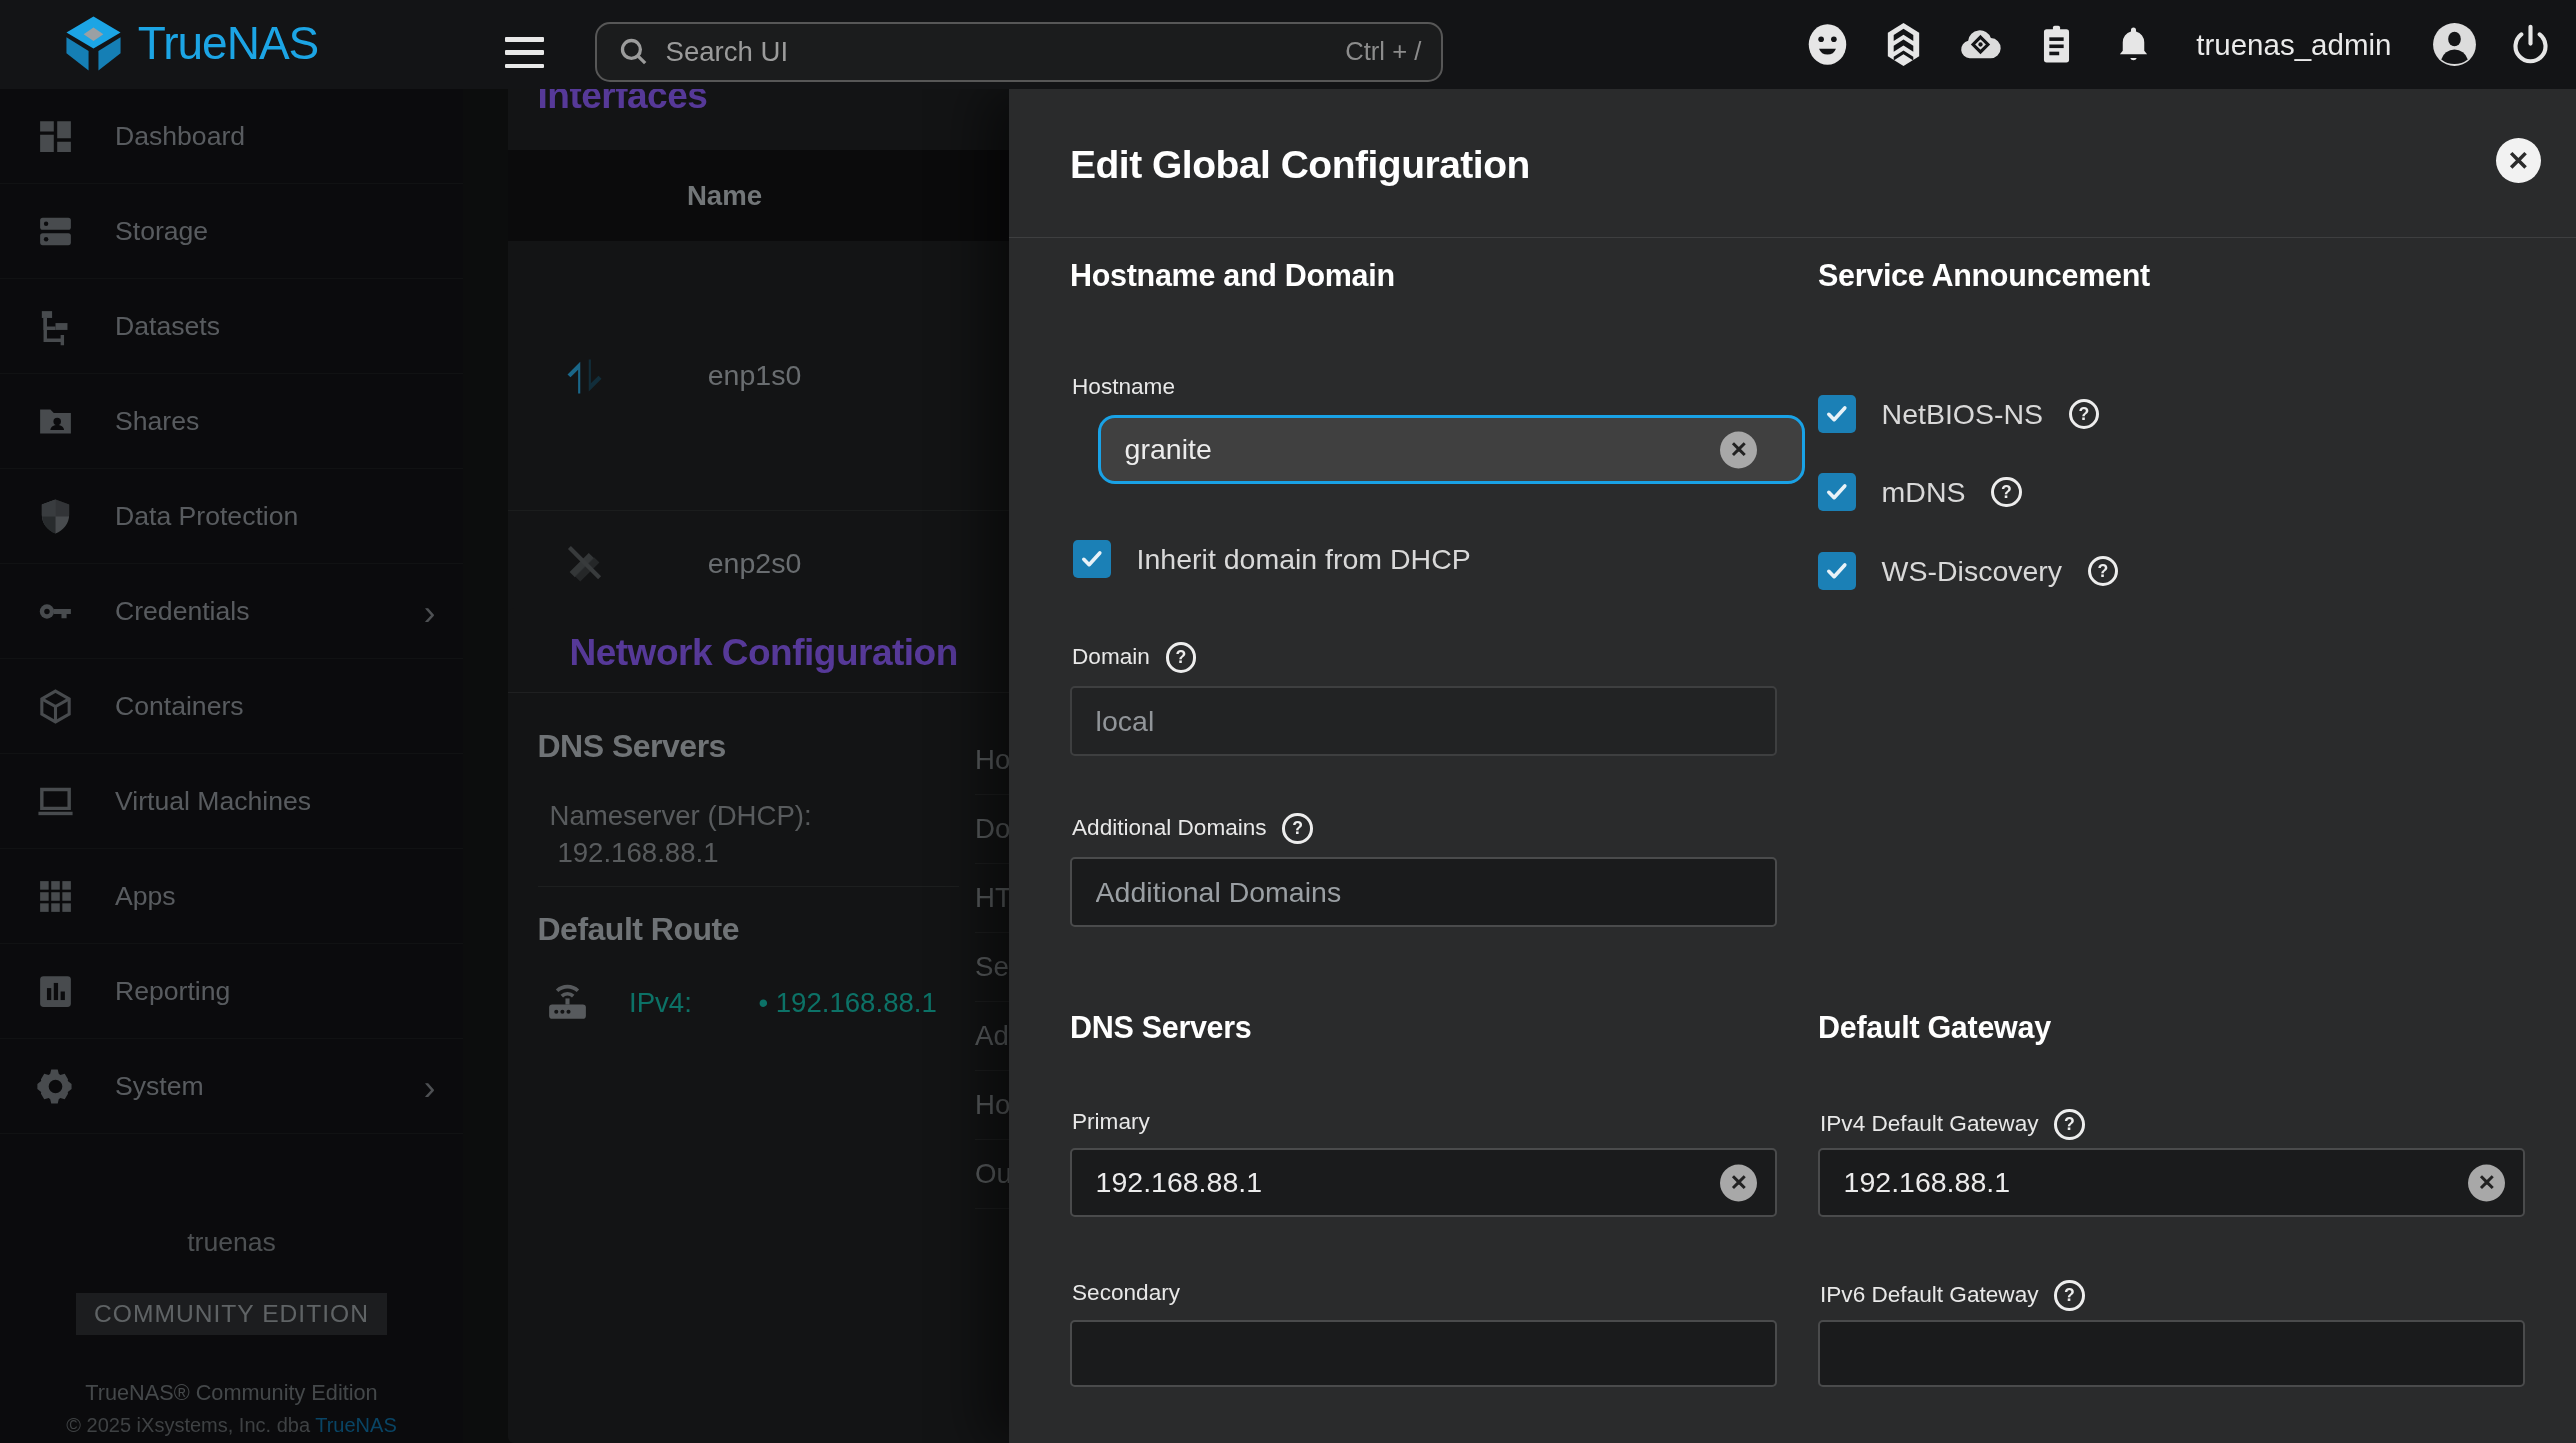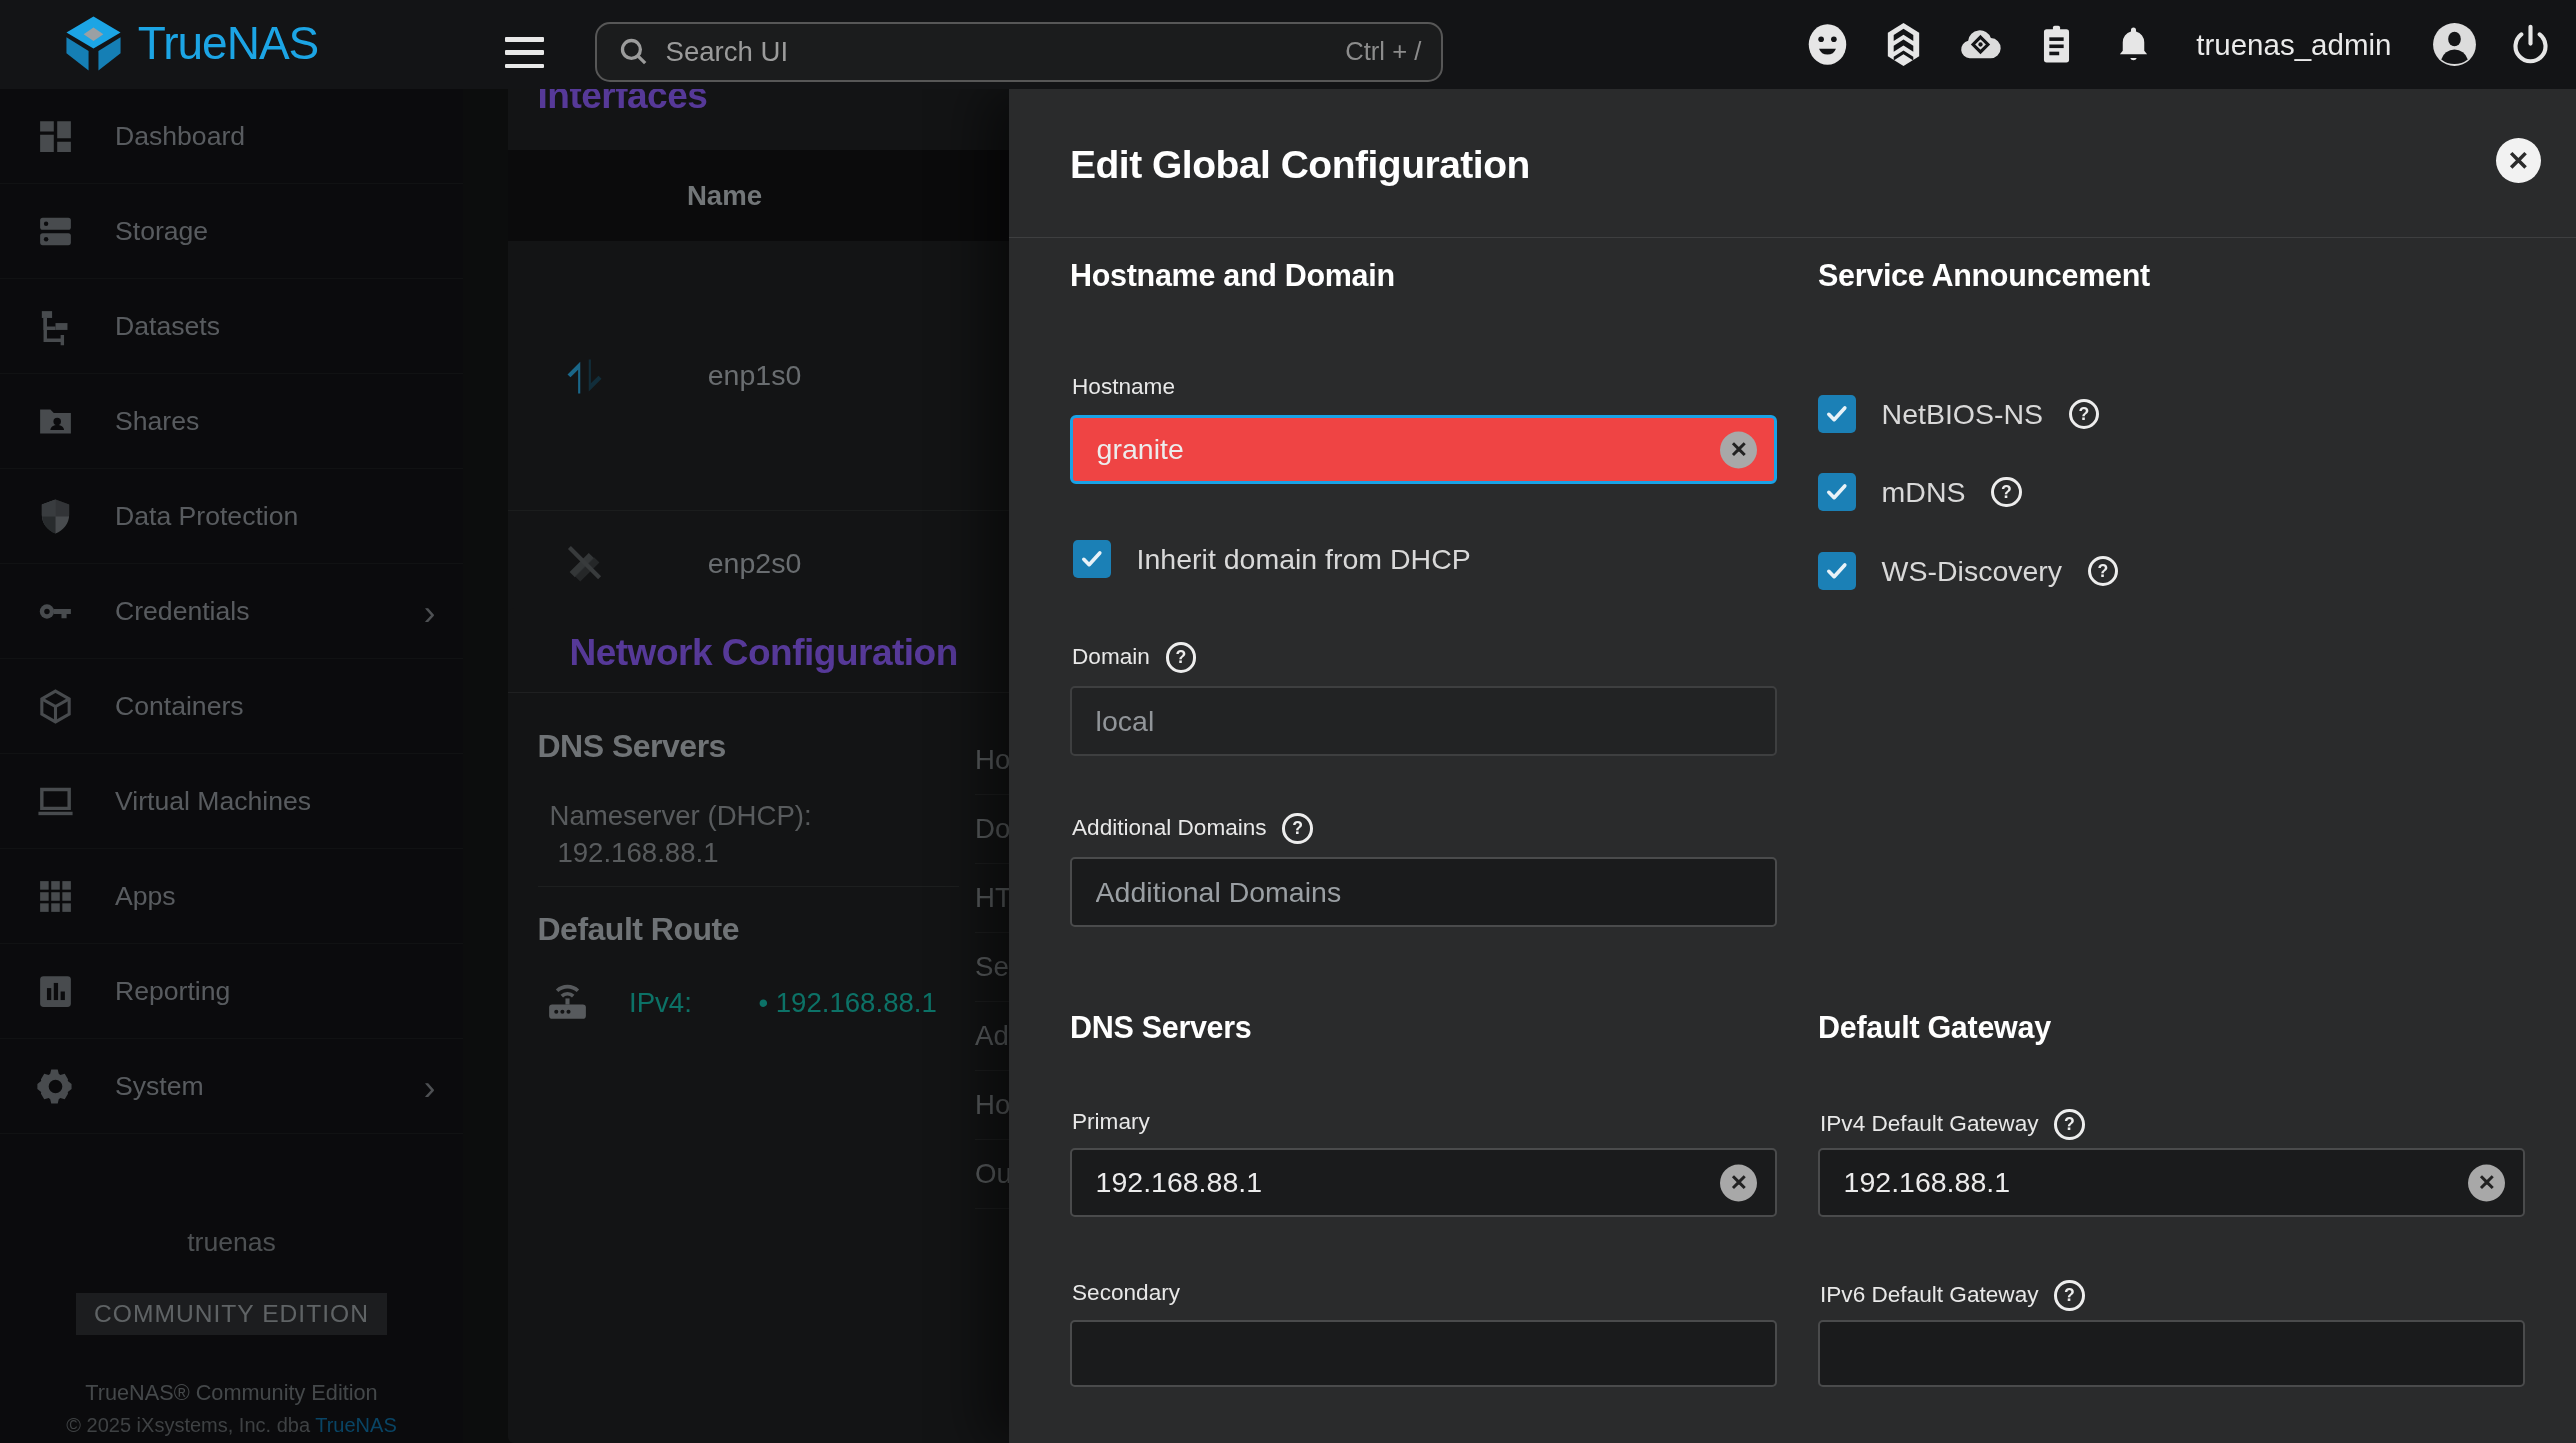--- a/index.html
+++ b/index.html
@@ -82,21 +82,21 @@
   .field-label{position:absolute;display:flex;align-items:center;gap:15.7px;
     font-size:22.6px;color:#e8e8e8;}
   .help{width:30.5px;height:30.5px;border:3px solid #ededed;border-radius:50%;box-sizing:border-box;
     display:inline-flex;align-items:center;justify-content:center;font-size:17.7px;font-weight:bold;
     color:#ededed;cursor:pointer;}
   .input-wrap{position:absolute;box-sizing:border-box;}
   .input-wrap input{width:100%;height:100%;box-sizing:border-box;background:#1a1b1c;
     border:2px solid #4a4b4c;border-radius:4.9px;color:#ececec;font-size:28.5px;padding:0 79px 0 23.6px;
     outline:none;font-family:"Liberation Sans",sans-serif;}
   .input-wrap input::placeholder{color:#9a9fa3;}
-  .input-wrap.focused input{border:3.9px solid #19a2e6;border-radius:6px;background:#ef4444;}
+  .input-wrap.focused input{border:3.9px solid #19a2e6;border-radius:17px;background:#404040;margin-left:28px;}
   .input-wrap.disabled input{background:#222324;border:2px solid #3e3f40;color:#919599;padding-right:23.6px;}
   .clear-btn{position:absolute;right:19.7px;top:50%;transform:translateY(-50%);
     width:37px;height:37px;border-radius:50%;background:#a8a8a8;border:none;cursor:pointer;
     display:flex;align-items:center;justify-content:center;font-size:21.7px;font-weight:bold;color:#222;
     font-family:"Liberation Sans",sans-serif;}
   .cb-row{position:absolute;display:flex;align-items:center;gap:25.6px;cursor:pointer;}
   .checkbox{width:38px;height:38px;background:#1b80b6;border-radius:4.9px;display:flex;
     align-items:center;justify-content:center;flex:none;}
   .cb-label{font-size:28.5px;color:#d9d9d9;}
   svg{display:block;}

